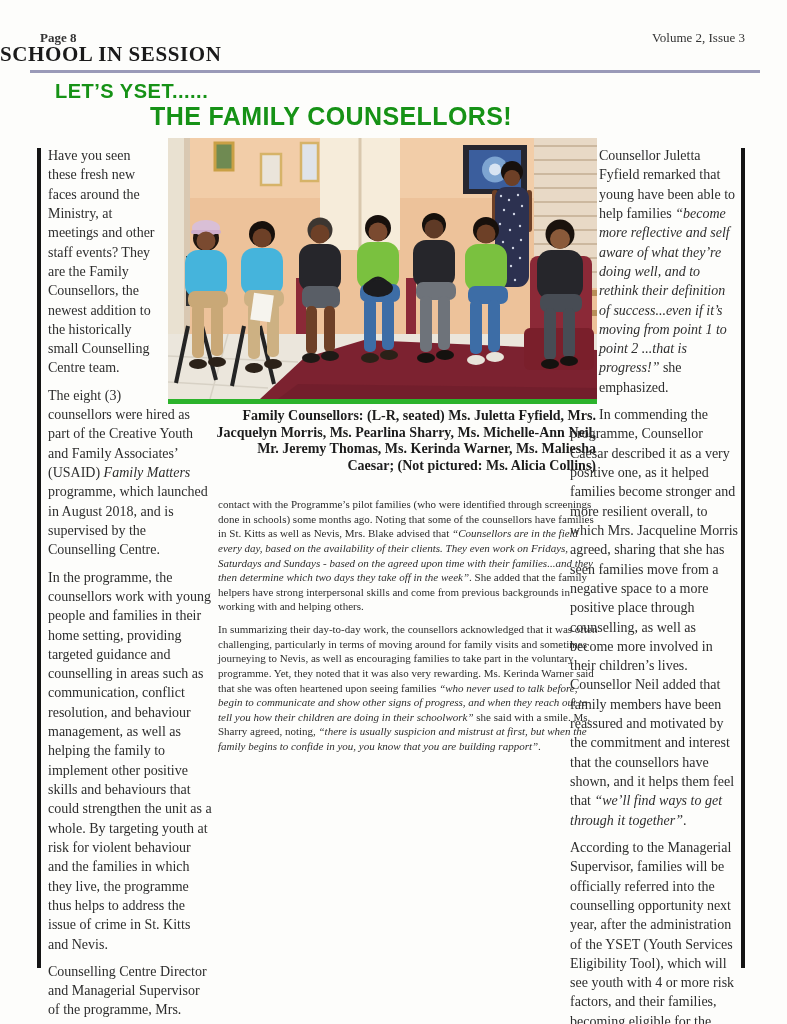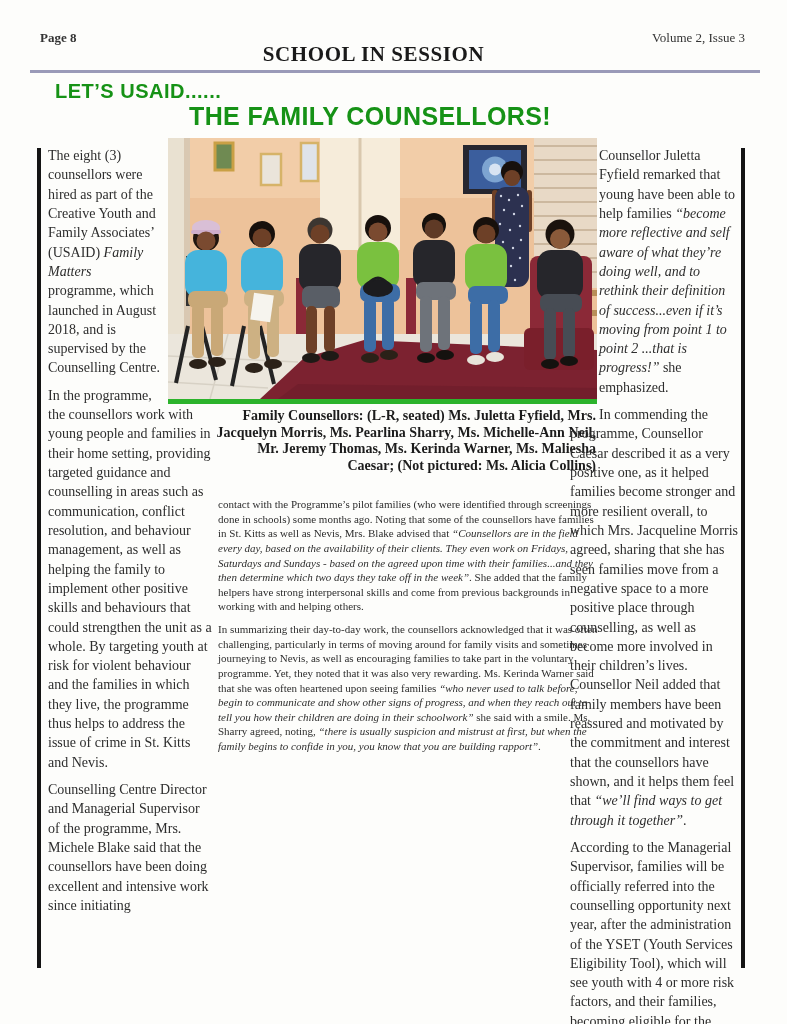--- a/index.html
+++ b/index.html
@@ -2,28 +2,28 @@
 <html><head>
 <meta charset="utf-8">
 <style>
   html,body{margin:0;padding:0;background:#e8e8e8;}
   .page{position:relative;width:787px;height:1024px;background:#fdfdfb;margin:0 auto;
         font-family:"Liberation Serif","DejaVu Serif",serif;color:#2d2d2d;overflow:hidden;}
 
   
   .hdr-page{position:absolute;left:40px;top:30px;font-size:13px;color:#333;font-weight:bold;}
   .hdr-issue{position:absolute;right:42px;top:30px;font-size:13px;color:#333;}
-  .hdr-title{position:absolute;left:0;right:40px;top:42px;text-align:center;
+  .hdr-title{position:absolute;left:0;right:40px;top:42px;text-align:left;
              font-size:21px;font-weight:bold;letter-spacing:.6px;color:#1a1a1a;}
   .hdr-rule{position:absolute;left:30px;top:70px;width:730px;height:3px;background:#9a9ab8;}
 
   
   .lead-in{position:absolute;left:55px;top:80px;font-family:"Liberation Sans","DejaVu Sans",sans-serif;
            font-weight:bold;font-size:20px;color:#169216;letter-spacing:.5px;}
-  .headline{position:absolute;left:150px;top:102px;width:440px;text-align:center;
+  .headline{position:absolute;left:150px;top:102px;width:440px;
             font-family:"Liberation Sans","DejaVu Sans",sans-serif;font-weight:bold;
             font-size:25px;color:#169216;letter-spacing:.4px;}
 
   
   .bar{position:absolute;top:148px;width:4px;height:820px;background:#141414;}
   .bar-left{left:37px;} .bar-right{left:741px;}
 
   
   .col{position:absolute;font-size:14px;line-height:1.38;text-align:left;}
   .col p{margin:0 0 8px 0;}
@@ -46,21 +46,21 @@
 </head>
 <body>
 
 <div class="page">
 
   <div class="hdr-page">Page 8</div>
   <div class="hdr-title">SCHOOL IN SESSION</div>
   <div class="hdr-issue">Volume 2, Issue 3</div>
   <div class="hdr-rule"></div>
 
-  <div class="lead-in">LET’S USAID......</div>
+  <div class="lead-in">LET’S YSET......</div>
   <div class="headline">THE FAMILY COUNSELLORS!</div>
 
   <div class="bar bar-left"></div>
   <div class="bar bar-right"></div>
 
   <div class="photo">
     <svg width="429" height="261" viewBox="0 0 429 261">
 
       <rect width="429" height="261" fill="#edc29a"></rect>
       <rect width="429" height="60" fill="#f3d2ae" opacity="0.7"></rect>
@@ -230,20 +230,21 @@
       </g>
     </svg>
   </div>
 
   <div class="caption">
     <div>Family Counsellors: (L-R, seated) Ms. Juletta Fyfield, Mrs. Jacquelyn Morris, Ms. Pearlina Sharry, Ms. Michelle-Ann Neil, Mr. Jeremy Thomas, Ms. Kerinda Warner, Ms. Maliesha Caesar; (Not pictured: Ms. Alicia Collins)</div>
   </div>
 
   <div class="col col-left">
     <div class="spacer-r"></div>
+  <p><span>Have you seen these fresh new faces around the Ministry, at meetings and other staff events? They are the Family Counsellors, the newest addition to the historically small Counselling Centre team.</span></p>
       <p><span>The eight (3) counsellors were hired as part of the Creative Youth and Family Associates’ (USAID) </span><span class="it">Family Matters</span><span> programme, which launched in August 2018, and is supervised by the Counselling Centre.</span></p>
       <p><span>In the programme, the counsellors work with young people and families in their home setting, providing targeted guidance and counselling in areas such as communication, conflict resolution, and behaviour management, as well as helping the family to implement other positive skills and behaviours that could strengthen the unit as a whole. By targeting youth at risk for violent behaviour and the families in which they live, the programme thus helps to address the issue of crime in St. Kitts and Nevis.</span></p>
       <p><span>Counselling Centre Director and Managerial Supervisor of the programme, Mrs. Michele Blake said that the counsellors have been doing excellent and intensive work since initiating</span></p>
     </div>
 
   <div class="col col-mid">
       <p><span>contact with the Programme’s pilot families (who were identified through screenings done in schools) some months ago. Noting that some of the counsellors have families in St. Kitts as well as Nevis, Mrs. Blake advised that </span><span class="it">“Counsellors are in the field every day, based on the availability of their clients. They even work on Fridays, Saturdays and Sundays - based on the agreed upon time with their families...and they then determine which two days they take off in the week”</span><span>.  She added that the family helpers have strong interpersonal skills and come from previous backgrounds in working with and helping others.</span></p>
       <p><span>In summarizing their day-to-day work, the counsellors acknowledged that it was often challenging, particularly in terms of moving around for family visits and sometimes journeying to Nevis, as well as encouraging families to take part in the voluntary programme. Yet, they noted that it was also very rewarding.  Ms. Kerinda Warner said that she was often heartened upon seeing families </span><span class="it">“who never used to talk before, begin to communicate and show other signs of progress, and when they reach out to tell you how their children are doing in their schoolwork”</span><span> she said with a smile. Ms. Sharry agreed, noting, </span><span class="it">“there is usually suspicion and mistrust at first, but when the family begins to confide in you, you know that you are building rapport”</span><span>.</span></p>
     </div>
 

